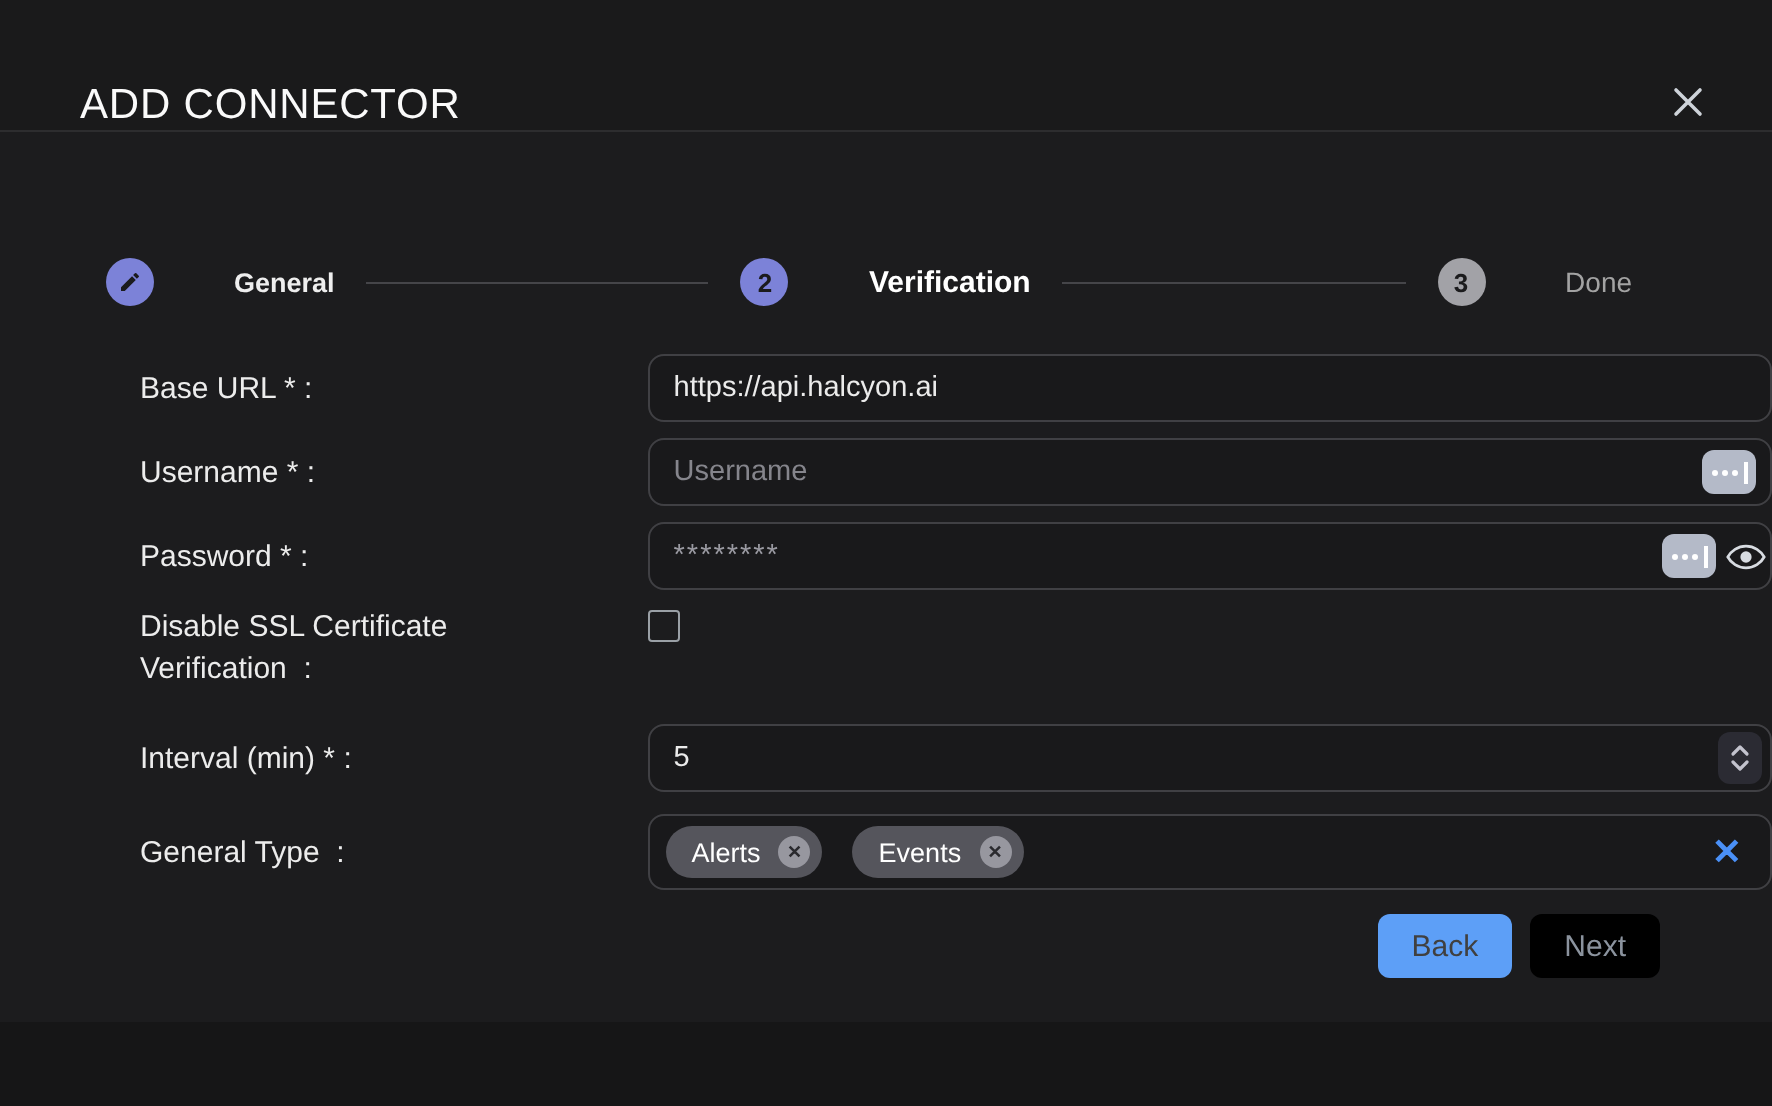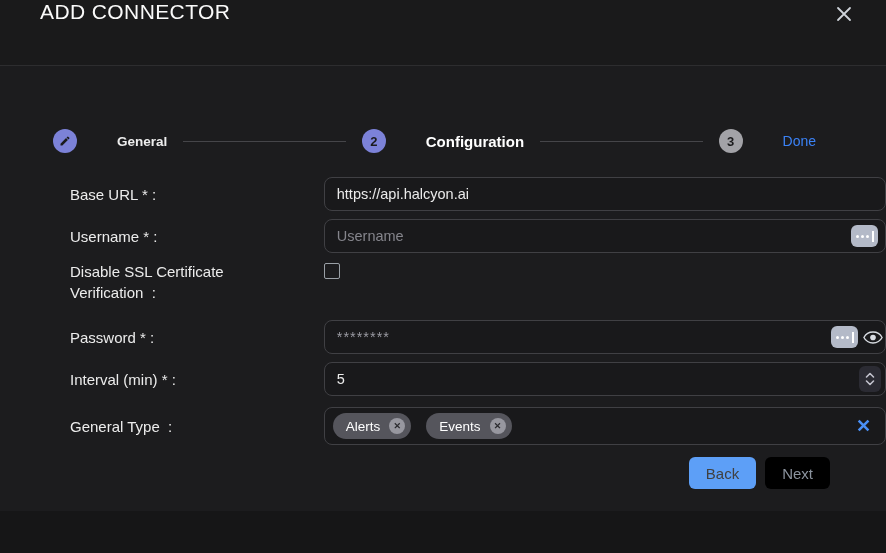--- a/index.html
+++ b/index.html
@@ -7,41 +7,41 @@
   body {
     background:#161617;
     font-family:"Liberation Sans", sans-serif;
     overflow:hidden;
   }
   .modal { position:relative; width:886px; height:553px; }
 
   
   .modal-header {
     height:66px; background:#1a1a1b; border-bottom:1px solid #2d2d2f;
-    display:flex; align-items:flex-start; justify-content:space-between;
+    display:flex; align-items:flex-end; justify-content:space-between;
     padding:0 28px 0 40px;
   }
   .dialog-title { font-size:21px; color:#fafafa; letter-spacing:0.4px; }
   .close-btn { background:none; border:none; cursor:pointer; padding:4px; display:flex; }
 
   
   .modal-body { height:445px; background:#1c1c1e; }
 
   
   .stepper { display:flex; align-items:center; padding:63px 70px 0 53px; }
   .step { display:flex; align-items:center; gap:9px; }
   .step-circle {
     width:24px; height:24px; border-radius:50%; background:#7c82d8;
     color:#1b1b1d; font-size:13px; font-weight:700;
     display:flex; align-items:center; justify-content:center; flex:none;
   }
   .step-circle.pending { background:#a2a2a7; }
   .step-label { font-size:13.5px; font-weight:600; color:#eeeeee; white-space:nowrap;margin-left:31px; }
   .step-label.current { font-size:15px; color:#ffffff; }
-  .step-label.pending { font-size:14px; font-weight:500; color:#3b82f6; }
+  .step-label.pending { font-size:14px; font-weight:500; color:#a3a3a3; }
   .step-line { flex:1; height:1px; background:#454549; margin:0 16px; }
 
   
   .form { margin-top:24px; padding-left:70px; }
   .form-row { display:flex; align-items:center; margin-bottom:8px; }
   .row-label {
     width:259px; padding-right:24px; font-size:15px; color:#ececec;
     line-height:1.4; white-space:pre-wrap;
   }
   .row-field { width:575px; position:relative; display:flex; align-items:center; }
@@ -126,21 +126,21 @@
         <span class="step-circle">
           <svg width="12" height="12" viewBox="0 0 24 24" fill="#1b1b1d">
             <path d="M3 17.25V21h3.75L17.8 9.94l-3.75-3.75L3 17.25zM20.7 7.04a1 1 0 0 0 0-1.41l-2.34-2.34a1 1 0 0 0-1.41 0l-1.83 1.83 3.75 3.75 1.83-1.83z"></path>
           </svg>
         </span>
         <span class="step-label">General</span>
       </div>
       <div class="step-line"></div>
       <div class="step">
         <span class="step-circle">2</span>
-        <span class="step-label current">Configuration</span>
+        <span class="step-label current">Verification</span>
       </div>
       <div class="step-line"></div>
       <div class="step">
         <span class="step-circle pending">3</span>
         <span class="step-label pending">Done</span>
       </div>
     </div>
 
     <div class="form">
 
@@ -154,46 +154,46 @@
       <div class="form-row">
         <div class="row-label">Username * :</div>
         <div class="row-field">
           <input class="text-input pad-r-sm" type="text" placeholder="Username" style="">
           <button class="assist-btn">
             <span class="dot"></span>
             <span class="dot"></span>
             <span class="dot"></span>
             <span class="bar"></span>
           </button>
-        </div>
-      </div>
-
-      <div class="form-row checkbox-row">
-        <div class="row-label">Disable SSL Certificate Verification  :</div>
-        <div class="row-field">
-          <span class="checkbox"></span>
         </div>
       </div>
 
       <div class="form-row">
         <div class="row-label">Password * :</div>
         <div class="row-field">
           <input class="text-input pad-r-lg masked" type="text" value="********" style="">
           <button class="assist-btn shifted">
             <span class="dot"></span>
             <span class="dot"></span>
             <span class="dot"></span>
             <span class="bar"></span>
           </button>
           <button class="eye-btn">
             <svg width="20" height="15" viewBox="0 0 22 15">
               <path d="M11 1.5C6.5 1.5 2.7 4.3 1 7.5c1.7 3.2 5.5 6 10 6s8.3-2.8 10-6c-1.7-3.2-5.5-6-10-6z" stroke="#d8dce2" stroke-width="1.5" fill="none"></path>
               <circle cx="11" cy="7.5" r="3.1" fill="#d8dce2"></circle>
             </svg>
           </button>
+        </div>
+      </div>
+
+      <div class="form-row checkbox-row">
+        <div class="row-label">Disable SSL Certificate Verification  :</div>
+        <div class="row-field">
+          <span class="checkbox"></span>
         </div>
       </div>
 
       <div class="form-row number-row">
         <div class="row-label">Interval (min) * :</div>
         <div class="row-field">
           <input class="text-input pad-r-sm" type="text" value="5" style="">
           <button class="spinner">
             <svg width="12" height="16" viewBox="0 0 12 16" fill="none" stroke="#c3c3ce" stroke-width="1.6" stroke-linecap="round" stroke-linejoin="round">
               <path d="M2.5 6L6 2.5 9.5 6"></path>

